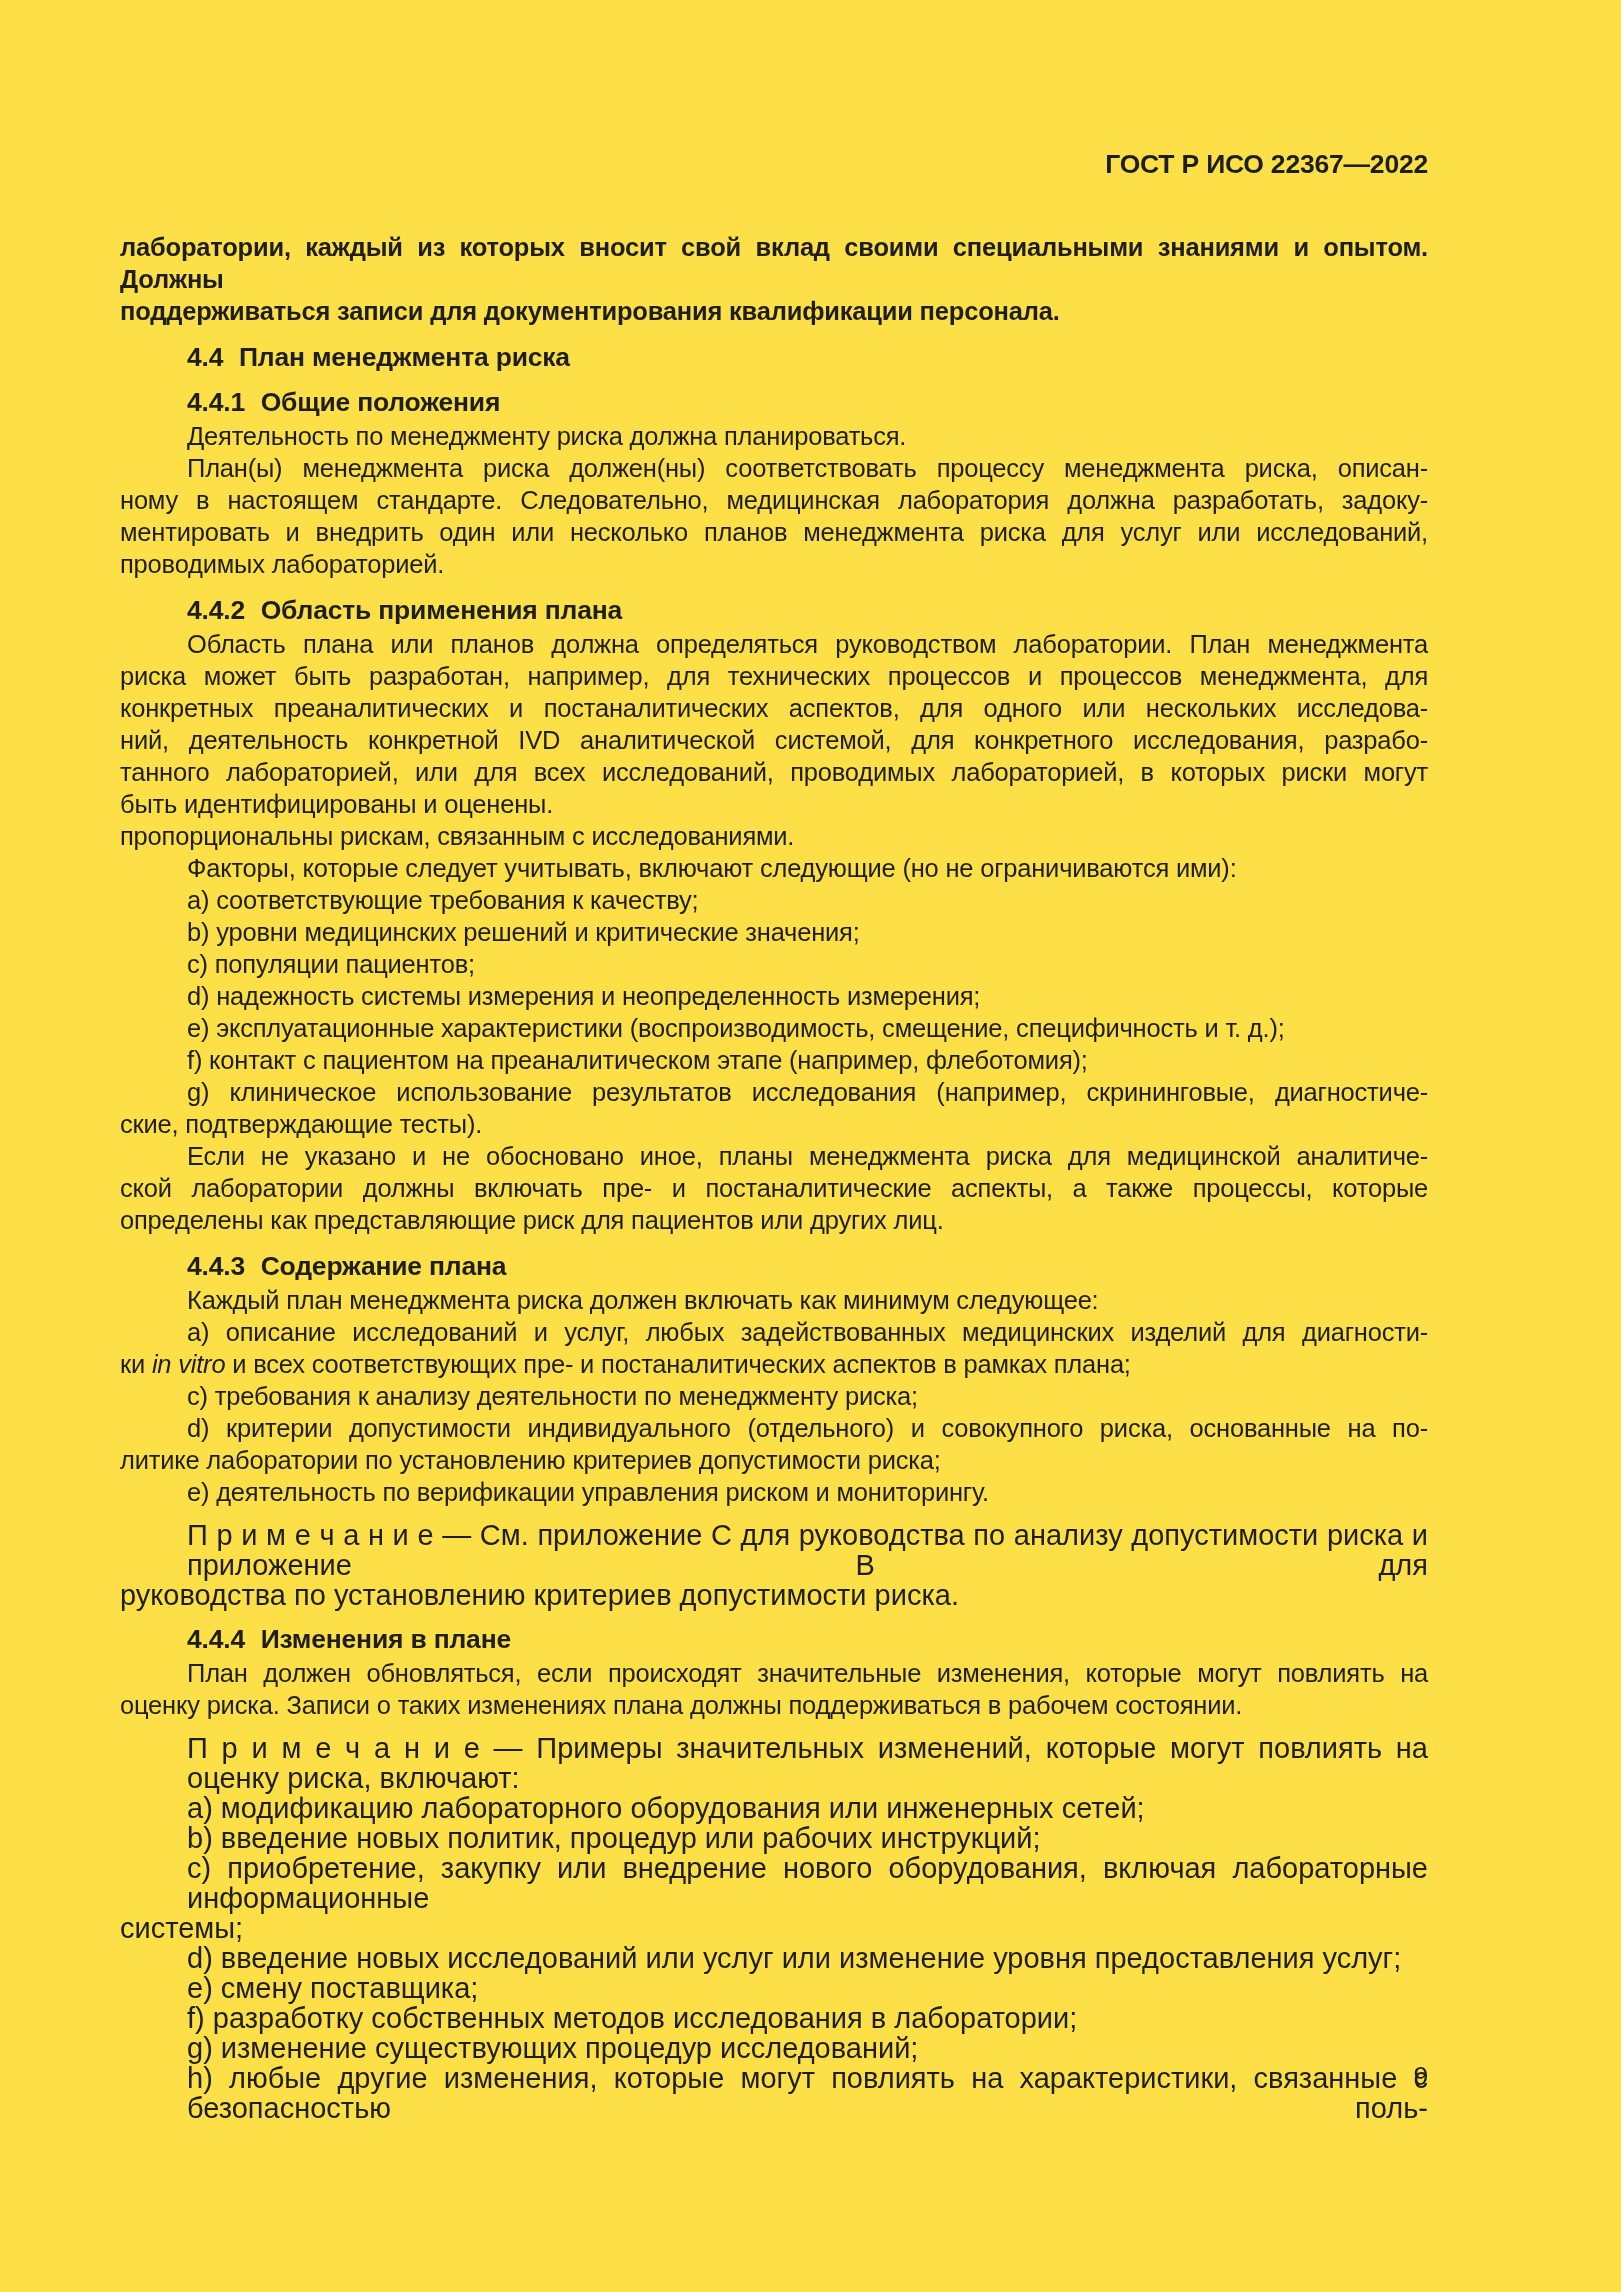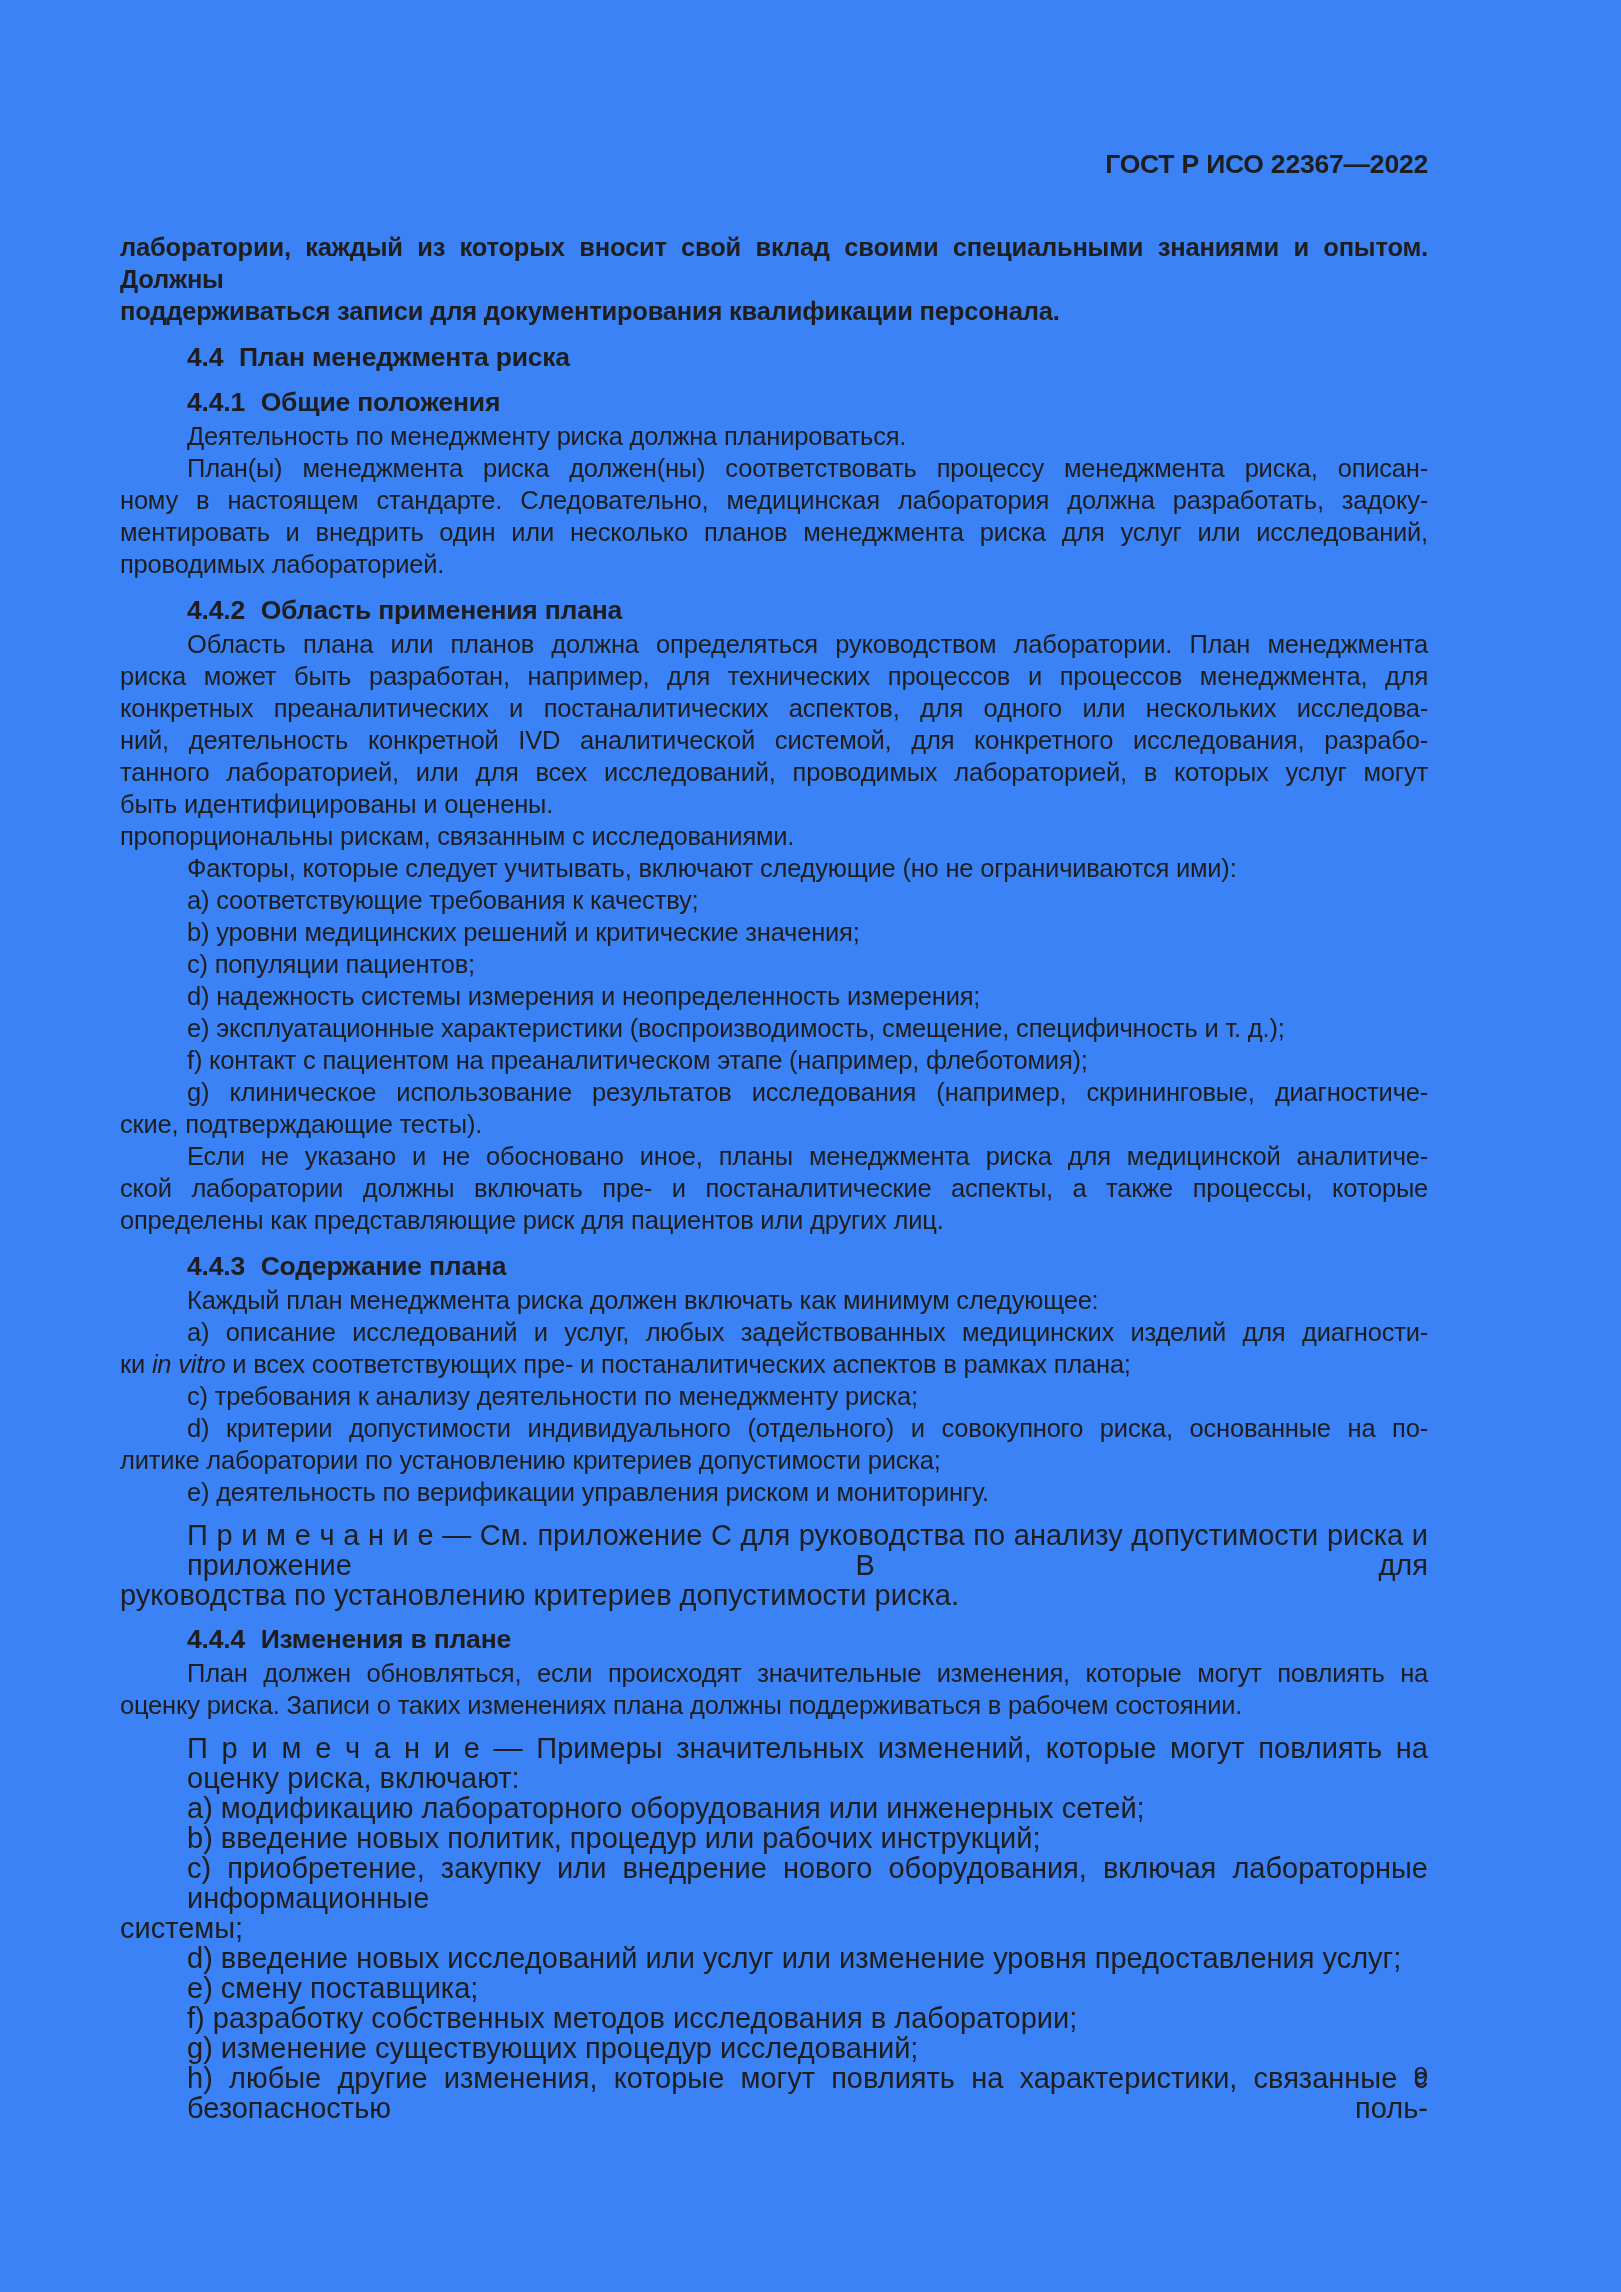--- a/index.html
+++ b/index.html
@@ -1,20 +1,20 @@
 <!DOCTYPE html>
 <html lang="ru"><head>
 <meta charset="utf-8">
 <style>
   html, body { margin: 0; padding: 0; background: #ffffff; }
   .page {
     position: relative;
     width: 1621px;
     height: 2293px;
-    background: #3b82f6;
+    background: #fde047;
     color: #1e1e1e;
     font-family: "Liberation Sans", sans-serif;
     font-size: 25.5px;
     line-height: 32px;
     letter-spacing: -0.2px;
     overflow: hidden;
   }
   .content {
     position: absolute;
     left: 120px;
@@ -84,21 +84,21 @@
       <span class="ln">проводимых лабораторией.</span>
     </p>
 
     <h2 class="hd"><span class="hd-num">4.4.2</span><span class="hd-title">Область применения плана</span></h2>
 
     <p class="para">
       <span class="ln j ind">Область плана или планов должна определяться руководством лаборатории. План менеджмента</span>
       <span class="ln j">риска может быть разработан, например, для технических процессов и процессов менеджмента, для</span>
       <span class="ln j">конкретных преаналитических и постаналитических аспектов, для одного или нескольких исследова-</span>
       <span class="ln j">ний, деятельность конкретной IVD аналитической системой, для конкретного исследования, разрабо-</span>
-      <span class="ln j">танного лабораторией, или для всех исследований, проводимых лабораторией, в которых услуг могут</span>
+      <span class="ln j">танного лабораторией, или для всех исследований, проводимых лабораторией, в которых риски могут</span>
       <span class="ln">быть идентифицированы и оценены.</span>
     </p>
 
     <p class="para">
       <span class="ln">пропорциональны рискам, связанным с исследованиями.</span>
     </p>
 
     <p class="para">
       <span class="ln ind">Факторы, которые следует учитывать, включают следующие (но не ограничиваются ими):</span>
     </p>

